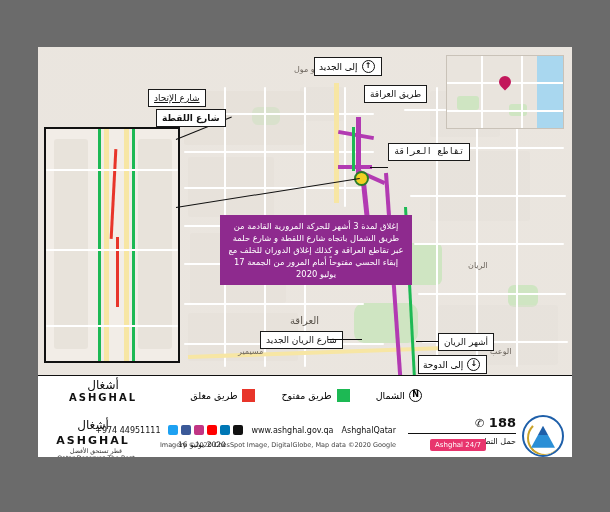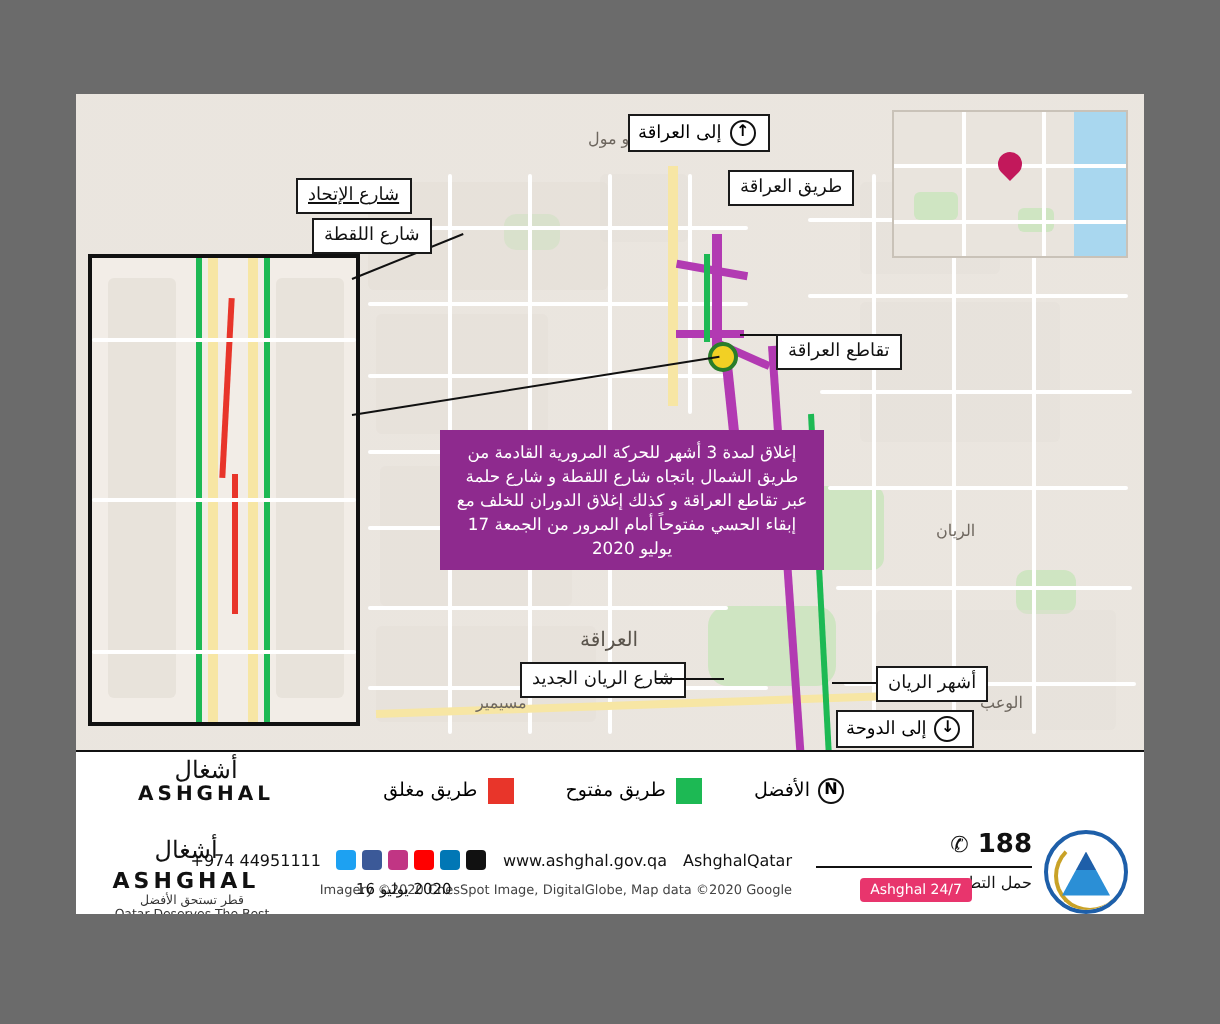--- a/index.html
+++ b/index.html
@@ -463,33 +463,33 @@
         <div class="red-line" style="left:70px; top:108px; width:3px; height:70px;"></div>
         <div class="road" style="left:0px; top:40px; width:132px; height:2px;"></div>
         <div class="road" style="left:0px; top:120px; width:132px; height:2px;"></div>
         <div class="road" style="left:0px; top:196px; width:132px; height:2px;"></div>
       </div>
 
       <div class="zoom-leader" style="left:138px; top:92px; width:60px; transform:rotate(-22deg);"></div>
       <div class="zoom-leader" style="left:138px; top:160px; width:186px; transform:rotate(-9deg);"></div>
 
       <div class="lbl" style="left:110px; top:42px;text-decoration:underline;">شارع الإتحاد</div>
-      <div class="lbl" style="left:118px; top:62px;">شارع اللقطة</div>
+      <div class="lbl" style="left:118px; top:62px;font-weight:bold;">شارع اللقطة</div>
       <div class="lbl" style="left:326px; top:38px;">طريق العراقة</div>
-      <div class="lbl" style="left:350px; top:120px;">تقاطع العراقة</div>
+      <div class="lbl" style="left:350px; top:96px;font-family:Liberation Mono, monospace;">تقاطع العراقة</div>
       <div class="lbl" style="left:400px; top:286px;">أشهر الريان</div>
       <div class="lbl" style="left:222px; top:284px;">شارع الريان الجديد</div>
 
       <div class="zoom-leader" style="left:332px; top:120px; width:18px; transform:rotate(0deg);"></div>
       <div class="zoom-leader" style="left:378px; top:294px; width:22px;"></div>
       <div class="zoom-leader" style="left:290px; top:292px; width:34px;"></div>
 
       <div class="dirchip" style="left:276px; top:10px;">
         <span class="circ">↑</span>
-        <span>إلى العراقة</span>
+        <span>إلى الجديد</span>
       </div>
       <div class="dirchip" style="left:380px; top:308px;">
         <span class="circ">↓</span>
         <span>إلى الدوحة</span>
       </div>
 
       <div class="notice">إغلاق لمدة 3 أشهر للحركة المرورية القادمة من طريق الشمال باتجاه شارع اللقطة و شارع حلمة عبر تقاطع العراقة و كذلك إغلاق الدوران للخلف مع إبقاء الحسي مفتوحاً أمام المرور من الجمعة 17 يوليو 2020</div>
 
       <div class="inset">
         <div class="water"></div>
@@ -501,21 +501,21 @@
         <div class="rd" style="left:74px; top:0; width:2px; height:72px;"></div>
         <div class="pin"></div>
       </div>
     </div>
 
     <div class="legendbar">
 
       <div style="display:flex; align-items:center; gap:26px; margin-right:150px;">
         <div class="north-badge">
           <span class="circ">N</span>
-          <span>الأفضل</span>
+          <span>الشمال</span>
         </div>
         <div class="legend-item">
           <span class="swatch" style="background:#1db954;"></span>
           <span>طريق مفتوح</span>
         </div>
         <div class="legend-item">
           <span class="swatch" style="background:#e8352a;"></span>
           <span>طريق مغلق</span>
         </div>
       </div>

